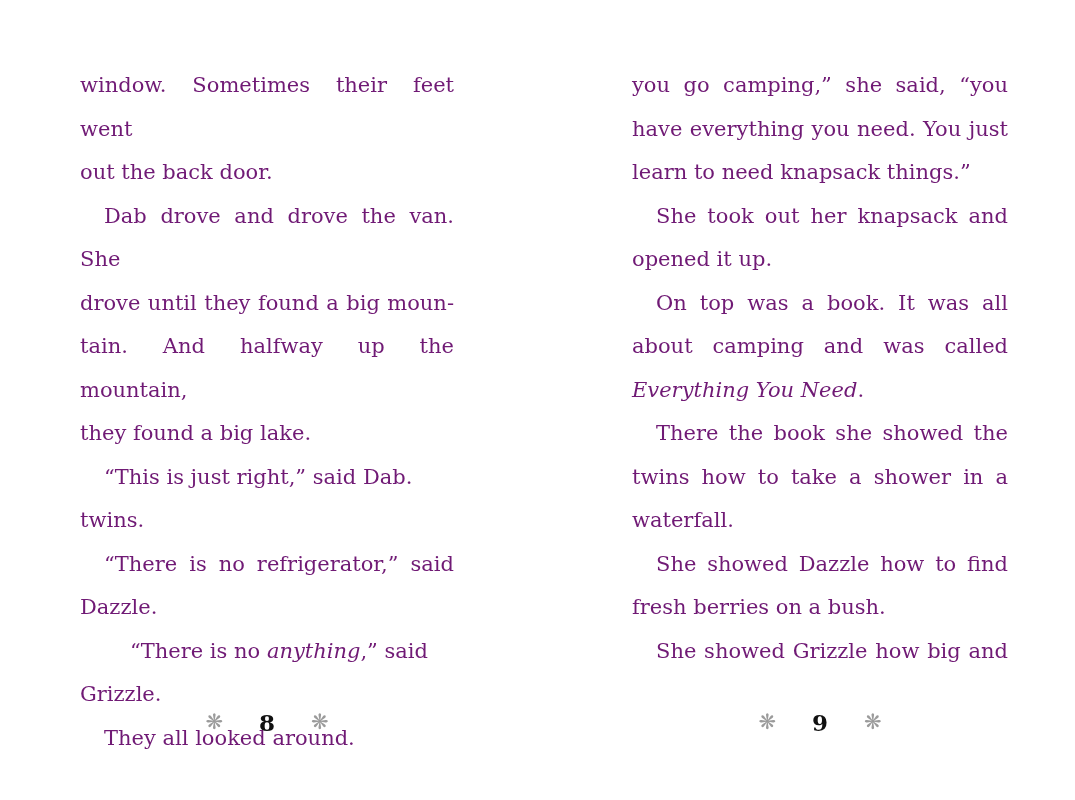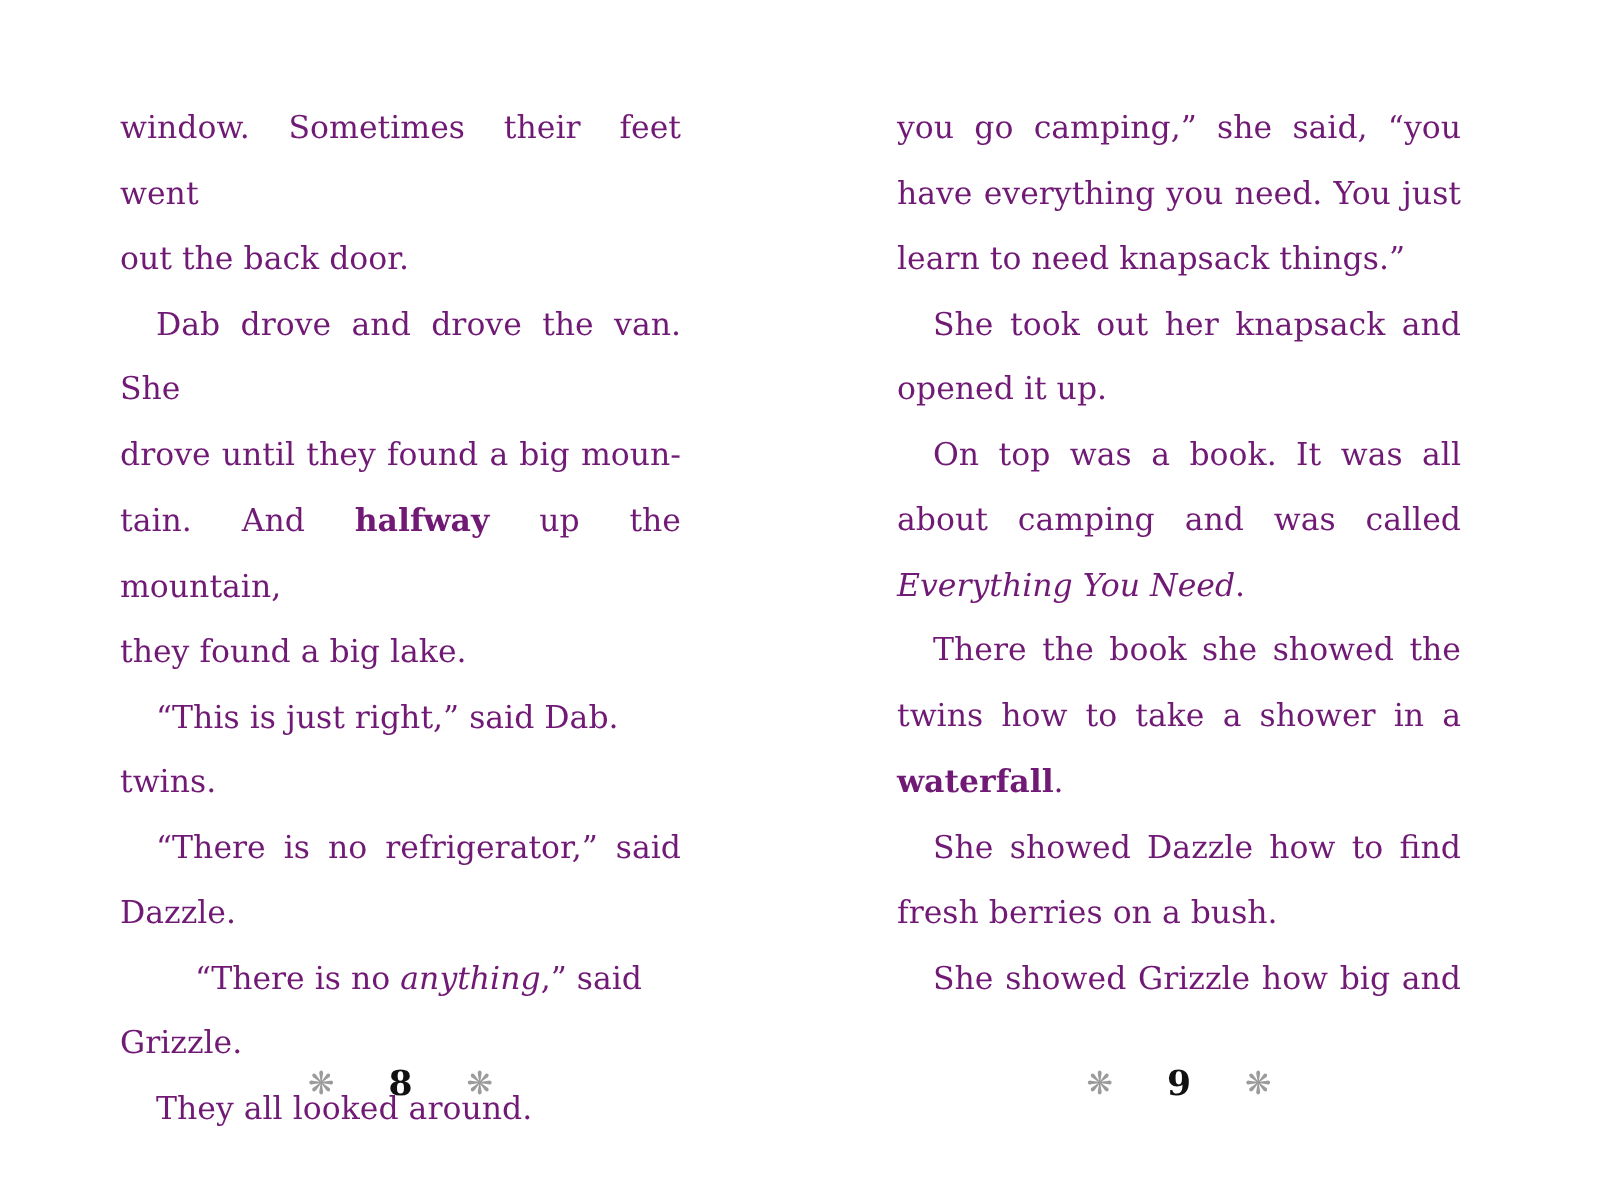--- a/index.html
+++ b/index.html
@@ -17,40 +17,40 @@
   .spread {
     position: absolute;
     inset: 0;
     background: #ffffff;
   }
   .page {
     position: absolute;
     top: 64px;
   }
   .page-left  { left: 80px;  width: 374px; }
-  .page-right { left: 598px; width: 376px; }
+  .page-right { left: 632px; width: 376px; }
   .lines {
     width: 100%;
   }
   .line {
     font-size: 21px;
     line-height: 43.5px;
     color: #701a75;
     text-align: justify;
     text-align-last: justify;
     text-justify: inter-word;
   }
   .line.loose {
     text-align: center;
     text-align-last: left;
   }
   .line.indent {
     text-indent: 24px;
   }
-  .b { font-weight: bold; }
+  .b { font-weight: normal; }
   .i { font-style: italic; }
   .footer {
     position: absolute;
     top: 636px;
     left: 0;
     width: 100%;
     height: 44px;
     display: flex;
     align-items: center;
     justify-content: center;

